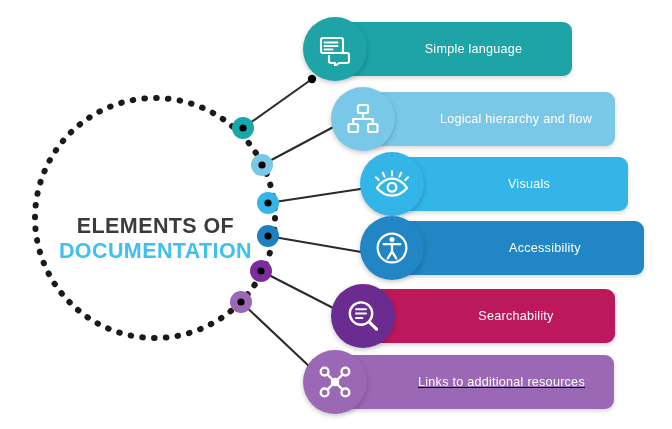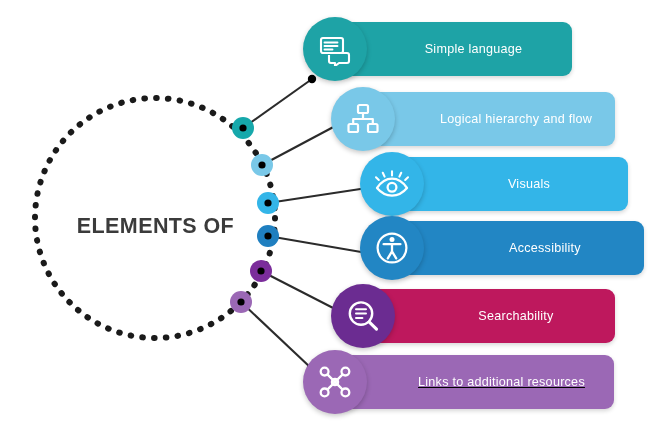--- a/index.html
+++ b/index.html
@@ -117,20 +117,21 @@
 <body>
 
 <div id="infographic" style="background: rgb(255, 255, 255);">
 
   <svg id="hub-circle" viewBox="0 0 252 252">
     <circle cx="126" cy="126" r="120" fill="none" stroke="#1a1a1a" stroke-width="6" stroke-linecap="round" stroke-dasharray="0.6 11.2"></circle>
   </svg>
 
   <div id="hub-text">
     <span class="l1" style="color: rgb(59, 59, 59);">ELEMENTS OF</span>
+    <span class="l3" style="color: rgb(63, 192, 240);">DOCUMENTATION</span>
   </div>
 
   <svg id="connectors" viewBox="0 0 672 429">
     <g stroke="#2b2b2b" stroke-width="2.1" fill="none">
       <line x1="243" y1="128" x2="312" y2="79"></line>
       <line x1="262" y1="165" x2="339" y2="124"></line>
       <line x1="268" y1="203" x2="367" y2="188"></line>
       <line x1="268" y1="236" x2="367" y2="253"></line>
       <line x1="261" y1="271" x2="339" y2="311"></line>
       <line x1="241" y1="302" x2="311" y2="368"></line>

